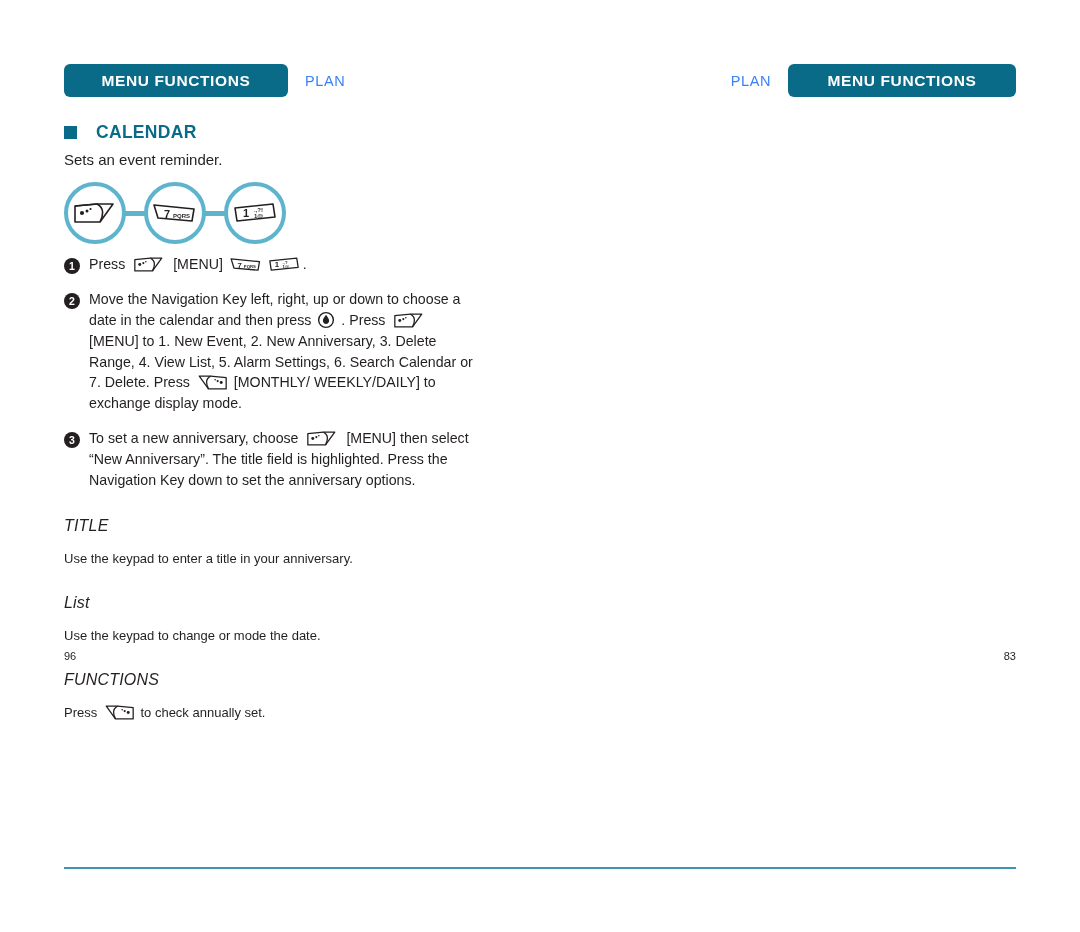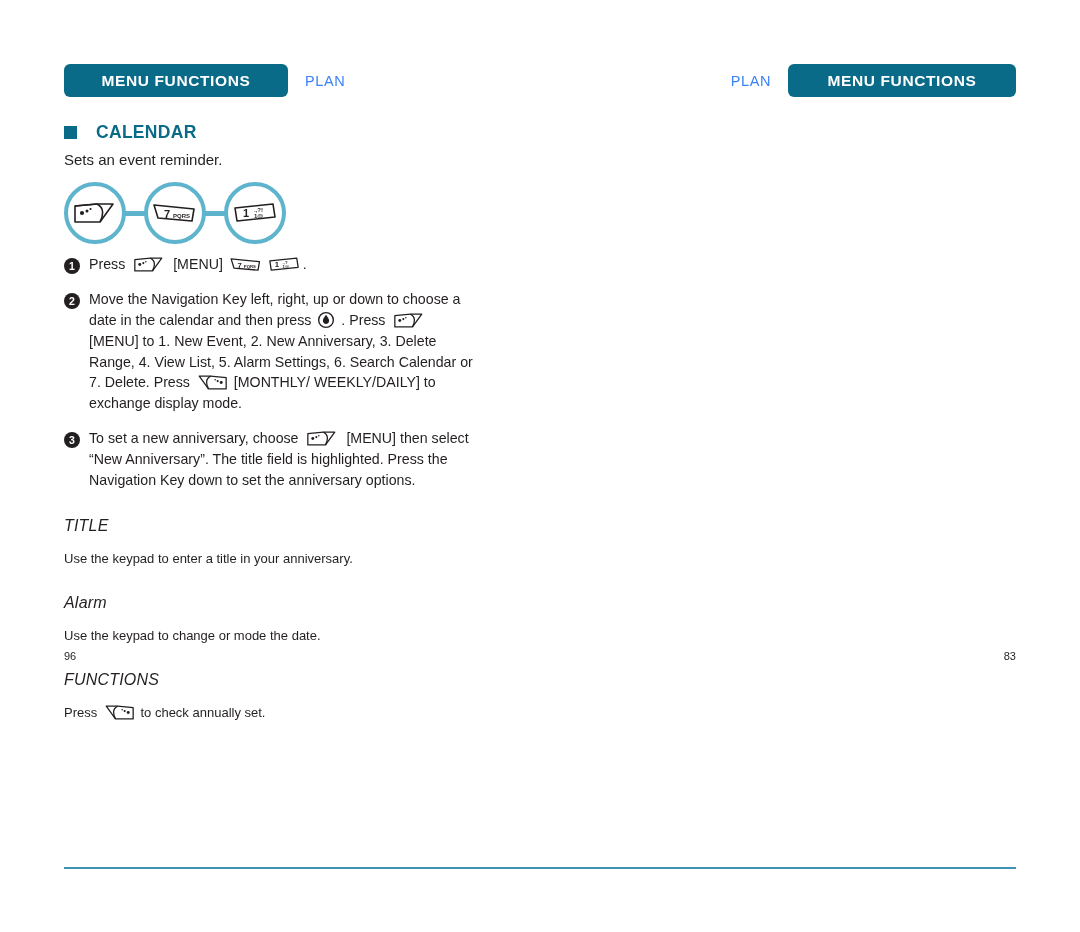--- a/index.html
+++ b/index.html
@@ -308,21 +308,21 @@
                   <circle cx="17.5" cy="8" r="1.1" fill="#231f20"></circle>
                 </svg></span><span> [MENU] then select “New Anniversary”. The title field is highlighted. Press the Navigation Key down to set the anniversary options.</span>
           </span>
         </div>
 
       </div>
 
       <h3 class="h-sub">TITLE</h3>
       <p class="para">Use the keypad to enter a title in your anniversary.</p>
 
-      <h3 class="h-sub">Alarm</h3>
+      <h3 class="h-sub">List</h3>
       <p class="para">Use the keypad to change or mode the date.</p>
 
       <h3 class="h-sub">FUNCTIONS</h3>
       <p class="para">
         <span>Press </span><span class="keyicon"><svg width="32" height="17" viewBox="0 0 44 24">
               <path d="M4 3 L20 3 L42 5 L42 21 L17 21 Z" fill="#fff" stroke="#231f20" stroke-width="1.8" stroke-linejoin="round"></path>
               <path d="M20 3 C12 7 14 15 17 21" fill="none" stroke="#231f20" stroke-width="1.8"></path>
               <circle cx="35" cy="12" r="2.1" fill="#231f20"></circle>
               <circle cx="30" cy="10" r="1.5" fill="#231f20"></circle>
               <circle cx="26.5" cy="8" r="1.1" fill="#231f20"></circle>

